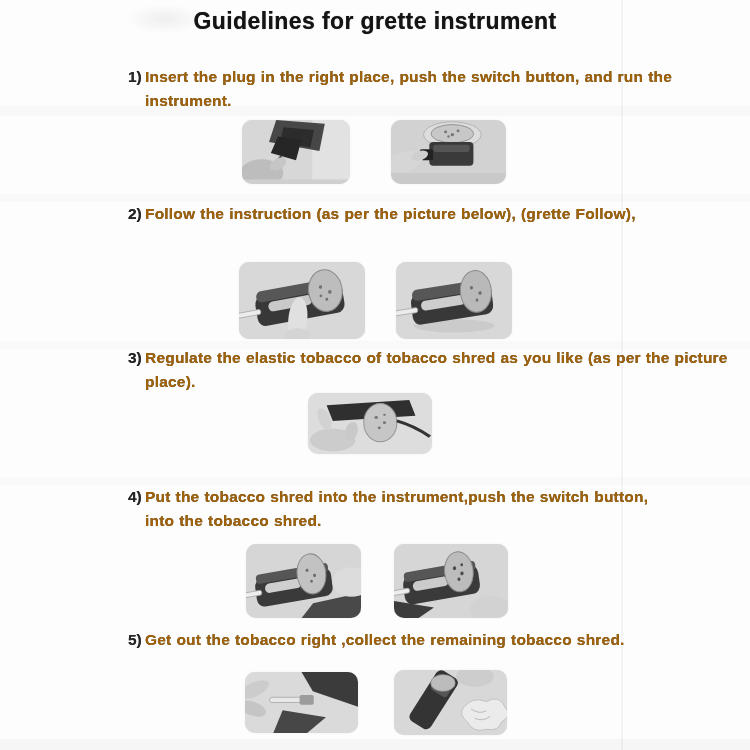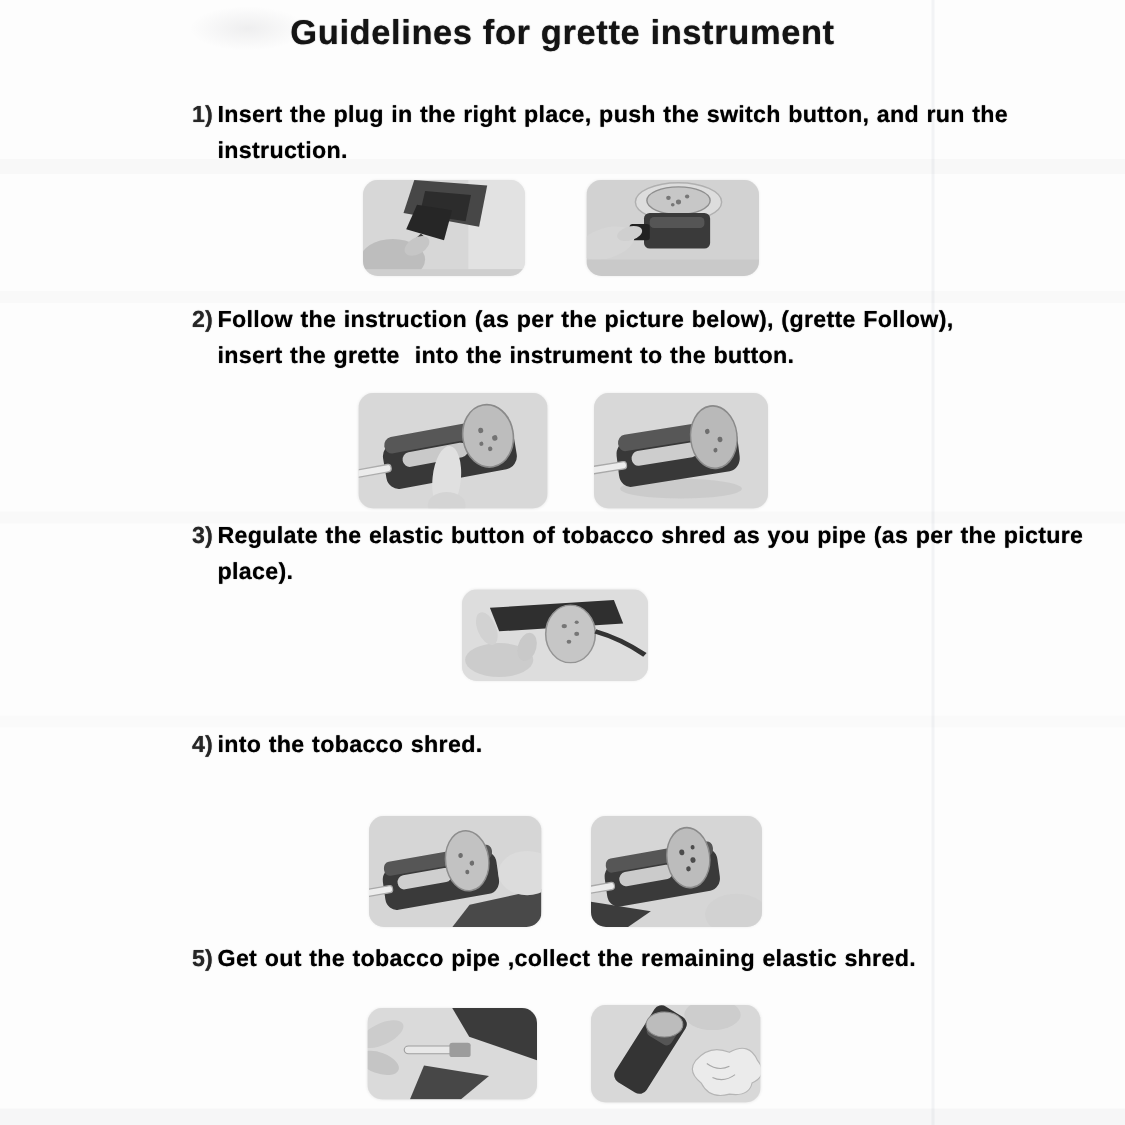--- a/index.html
+++ b/index.html
@@ -28,21 +28,21 @@
   }
   .step { position:absolute; left:128px; }
   .marker {
     position:absolute; left:0; top:0; width:17px;
     font-size:15.5px; line-height:24px; font-weight:700; color:#262626;
     text-shadow:0 0 0.6px rgba(40,40,40,0.85);
   }
   .lines { margin-left:17px; }
   .line {
     white-space:pre;
-    font-size:15.5px; line-height:24px; font-weight:700; color:#000000;
+    font-size:15.5px; line-height:24px; font-weight:700; color:#a16207;
     letter-spacing:0.2px; word-spacing:0.5px;
     text-shadow:0 0 0.6px rgba(40,40,40,0.85);
   }
   .photo {
     position:absolute; border-radius:10px; overflow:hidden;
     box-shadow:0 0 2px rgba(0,0,0,0.08), inset 0 0 5px rgba(255,255,255,0.85);
     background:#d8d8d8;
   }
   .photo svg { display:block; width:100%; height:100%; filter:blur(0.3px); }
 </style>
@@ -58,21 +58,21 @@
   <div class="artifact band b4"></div>
   <div class="artifact band b5"></div>
   <div class="artifact vline"></div>
 
   <div class="title">Guidelines for grette instrument</div>
 
   <div class="step" style="top:65px;">
     <span class="marker">1)</span>
     <div class="lines">
       <div class="line">Insert the plug in the right place, push the switch button, and run the</div>
-      <div class="line">instruction.</div>
+      <div class="line">instrument.</div>
     </div>
   </div>
 
   <div class="photo" style="left:242px; top:120px; width:108px; height:64px;">
     <svg viewBox="0 0 120 70" preserveAspectRatio="none">
       <rect width="120" height="70" fill="#d7d7d7"></rect>
       <rect x="78" y="0" width="42" height="70" fill="#e2e2e2"></rect>
       <polygon points="38,0 92,4 86,34 30,24" fill="#474747"></polygon>
       <polygon points="46,8 80,11 76,30 42,25" fill="#2c2c2c"></polygon>
       <polygon points="40,18 66,22 60,44 32,36" fill="#262626"></polygon>
@@ -97,21 +97,20 @@
       <ellipse cx="14" cy="46" rx="20" ry="11" fill="#d6d6d6" transform="rotate(-18 14 46)"></ellipse>
       <ellipse cx="30" cy="39" rx="9" ry="5" fill="#cfcfcf" transform="rotate(-18 30 39)"></ellipse>
       <rect x="0" y="58" width="120" height="12" fill="#c9c9c9"></rect>
     </svg>
   </div>
 
   <div class="step" style="top:202px;">
     <span class="marker">2)</span>
     <div class="lines">
       <div class="line">Follow the instruction (as per the picture below), (grette Follow),</div>
-      <div class="line">insert the grette  into the instrument to the button.</div>
     </div>
   </div>
 
   <div class="photo" style="left:239px; top:262px; width:126px; height:77px;">
     <svg viewBox="0 0 120 70" preserveAspectRatio="none">
       <rect width="120" height="70" fill="#d8d8d8"></rect>
       <g transform="rotate(-10 60 38)">
         <rect x="16" y="24" width="84" height="28" rx="8" fill="#383838"></rect>
         <rect x="18" y="20" width="80" height="10" rx="5" fill="#575757"></rect>
         <rect x="28" y="31" width="42" height="9" rx="4.5" fill="#c9c9c9"></rect>
@@ -139,21 +138,21 @@
           <circle cx="88" cy="32" r="1.7" fill="#6e6e6e"></circle>
         <circle cx="84" cy="38" r="1.4" fill="#6e6e6e"></circle>
         <rect x="-16" y="36" width="38" height="4.5" rx="2" fill="#ececec" stroke="#a9a9a9" stroke-width="0.8"></rect>
       </g>
     </svg>
   </div>
 
   <div class="step" style="top:346px;">
     <span class="marker">3)</span>
     <div class="lines">
-      <div class="line">Regulate the elastic button of tobacco shred as you pipe (as per the picture</div>
+      <div class="line">Regulate the elastic tobacco of tobacco shred as you like (as per the picture</div>
       <div class="line">place).</div>
     </div>
   </div>
 
   <div class="photo" style="left:308px; top:393px; width:124px; height:61px;">
     <svg viewBox="0 0 120 70" preserveAspectRatio="none">
       <rect width="120" height="70" fill="#dddddd"></rect>
       <polygon points="18,14 98,8 104,26 24,32" fill="#2f2f2f"></polygon>
       <ellipse cx="70" cy="34" rx="16" ry="22" fill="#c6c6c6" stroke="#949494" stroke-width="1"></ellipse>
       <circle cx="66" cy="28" r="1.7" fill="#767676"></circle>
@@ -163,20 +162,21 @@
       <path d="M86,32 C98,36 108,42 118,50" stroke="#333" stroke-width="3.5" fill="none"></path>
       <ellipse cx="24" cy="54" rx="22" ry="13" fill="#cccccc"></ellipse>
       <ellipse cx="16" cy="30" rx="6" ry="13" fill="#d2d2d2" transform="rotate(-18 16 30)"></ellipse>
       <ellipse cx="42" cy="44" rx="6" ry="11" fill="#c9c9c9" transform="rotate(12 42 44)"></ellipse>
     </svg>
   </div>
 
   <div class="step" style="top:485px;">
     <span class="marker">4)</span>
     <div class="lines">
+      <div class="line">Put the tobacco shred into the instrument,push the switch button,</div>
       <div class="line">into the tobacco shred.</div>
     </div>
   </div>
 
   <div class="photo" style="left:246px; top:544px; width:115px; height:74px;">
     <svg viewBox="0 0 120 70" preserveAspectRatio="none">
       <rect width="120" height="70" fill="#d6d6d6"></rect>
       <polygon points="70,56 120,46 120,70 58,70" fill="#303030" opacity="0.85"></polygon>
       <g transform="rotate(-9 58 40)">
         <rect x="10" y="26" width="80" height="27" rx="8" fill="#3a3a3a"></rect>
@@ -206,21 +206,21 @@
           <circle cx="74" cy="22" r="1.4" fill="#4c4c4c"></circle>
         <rect x="-14" y="35" width="30" height="4.5" rx="2" fill="#ededed" stroke="#a9a9a9" stroke-width="0.8"></rect>
       </g>
       <ellipse cx="102" cy="62" rx="22" ry="13" fill="#d2d2d2"></ellipse>
     </svg>
   </div>
 
   <div class="step" style="top:628px;">
     <span class="marker">5)</span>
     <div class="lines">
-      <div class="line">Get out the tobacco pipe ,collect the remaining elastic shred.</div>
+      <div class="line">Get out the tobacco right ,collect the remaining tobacco shred.</div>
     </div>
   </div>
 
   <div class="photo" style="left:245px; top:672px; width:113px; height:61px;">
     <svg viewBox="0 0 120 70" preserveAspectRatio="none">
       <rect width="120" height="70" fill="#dadada"></rect>
       <polygon points="60,0 120,0 120,40 72,22" fill="#3b3b3b"></polygon>
       <polygon points="40,44 86,52 66,70 30,70" fill="#474747"></polygon>
       <rect x="26" y="29" width="44" height="6" rx="3" fill="#e8e8e8" stroke="#9e9e9e" stroke-width="0.8"></rect>
       <rect x="58" y="26.5" width="15" height="11" rx="2" fill="#9c9c9c"></rect>

